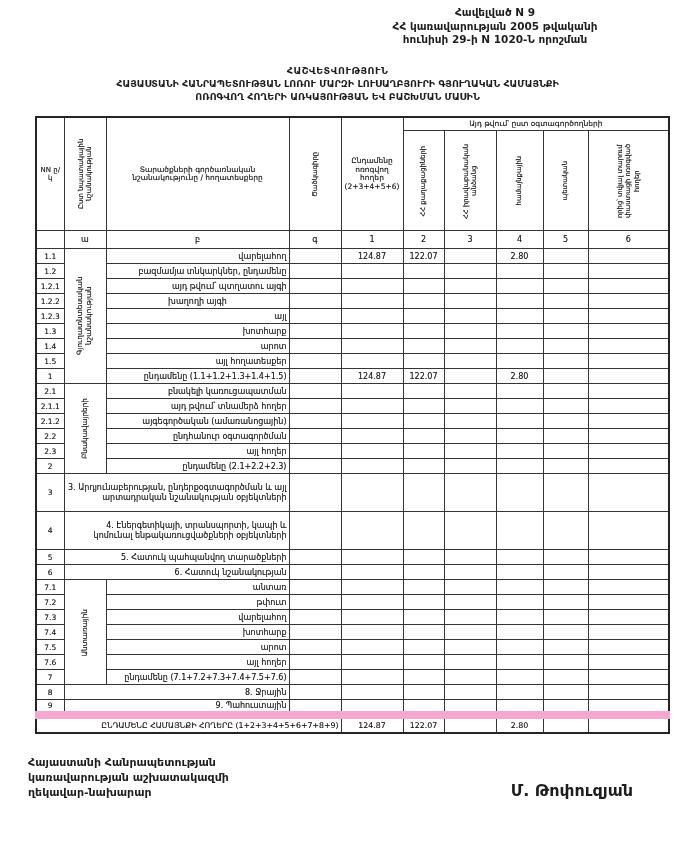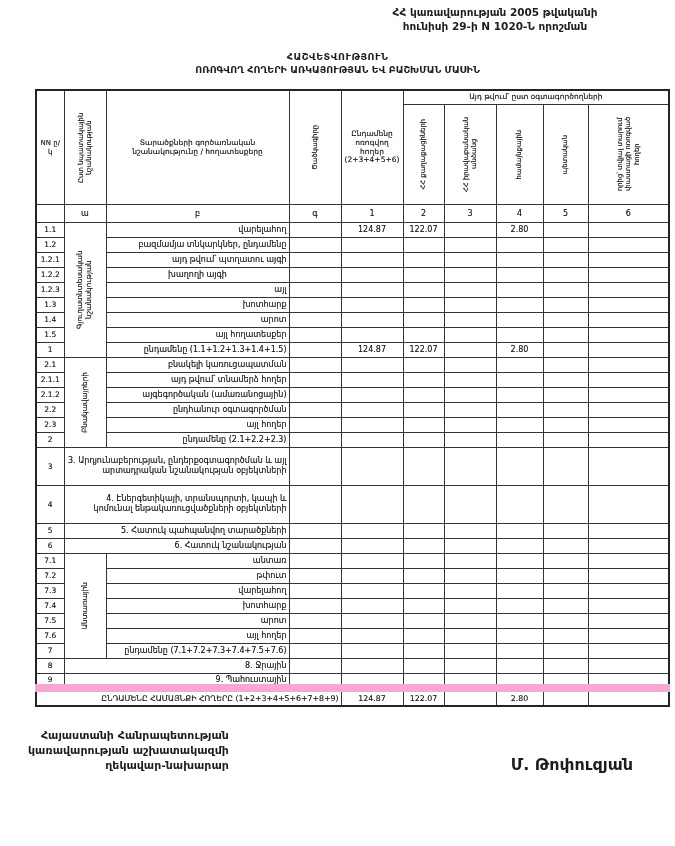--- a/index.html
+++ b/index.html
@@ -80,35 +80,37 @@
   
   table.report tr > *:last-child { border-left: 1px dashed #555; border-bottom: 1px dashed #777; }
 
   
   .footer {
     display: flex;
     justify-content: space-between;
     align-items: flex-end;
     margin: 22px 28px 0 28px;
   }
-  .footer-left { font-weight: bold; font-size: 11px; line-height: 1.35; text-align: right; }
+  .footer-left { font-weight: bold; font-size: 11px; line-height: 1.35; }
   .signature { font-weight: bold; font-size: 16px; padding-right: 14px; }
 </style>
 </head>
 <body>
 
 <div class="page">
 
   <div class="appendix">
+    <div>Հավելված N 9</div>
     <div>ՀՀ կառավարության 2005 թվականի</div>
     <div>հունիսի 29-ի N 1020-Ն որոշման</div>
   </div>
 
   <div class="title-block">
     <div class="title-line1">ՀԱՇՎԵՏՎՈՒԹՅՈՒՆ</div>
+    <div class="title-line2">ՀԱՅԱՍՏԱՆԻ ՀԱՆՐԱՊԵՏՈՒԹՅԱՆ ԼՈՌՈՒ ՄԱՐԶԻ ԼՈՒՍԱՂԲՅՈՒՐԻ ԳՅՈՒՂԱԿԱՆ ՀԱՄԱՅՆՔԻ</div>
     <div class="title-line3">ՈՌՈԳՎՈՂ ՀՈՂԵՐԻ ԱՌԿԱՅՈՒԹՅԱՆ ԵՎ ԲԱՇԽՄԱՆ ՄԱՍԻՆ</div>
   </div>
 
   <table class="report">
     <colgroup>
       <col style="width:28px">
         <col style="width:42px">
         <col style="width:183px">
         <col style="width:52px">
       <col style="width:62px">

